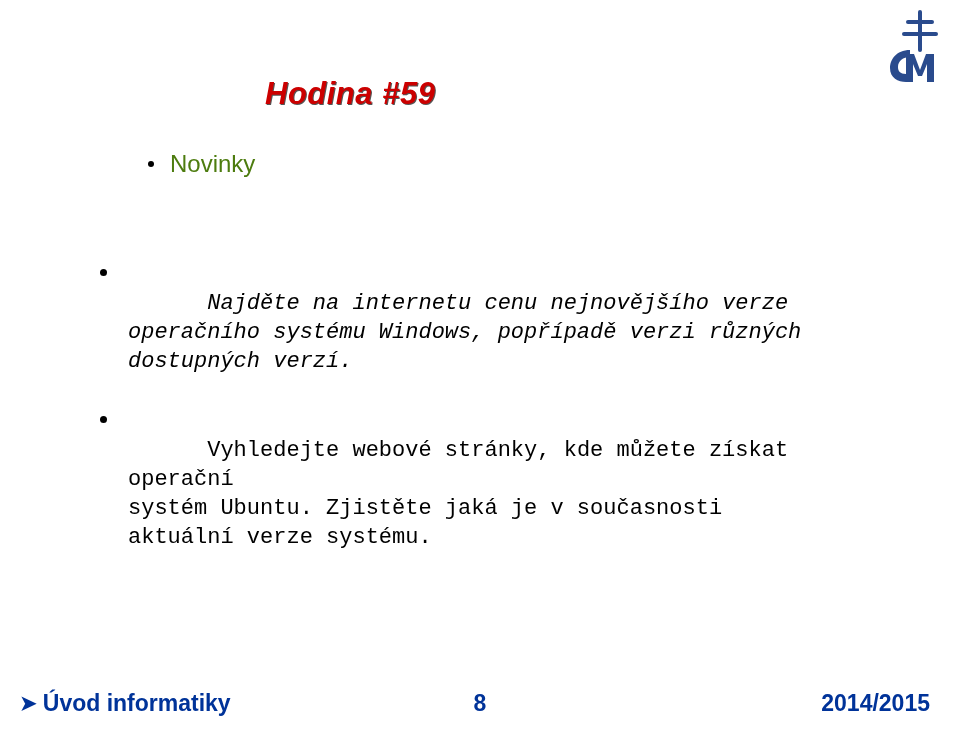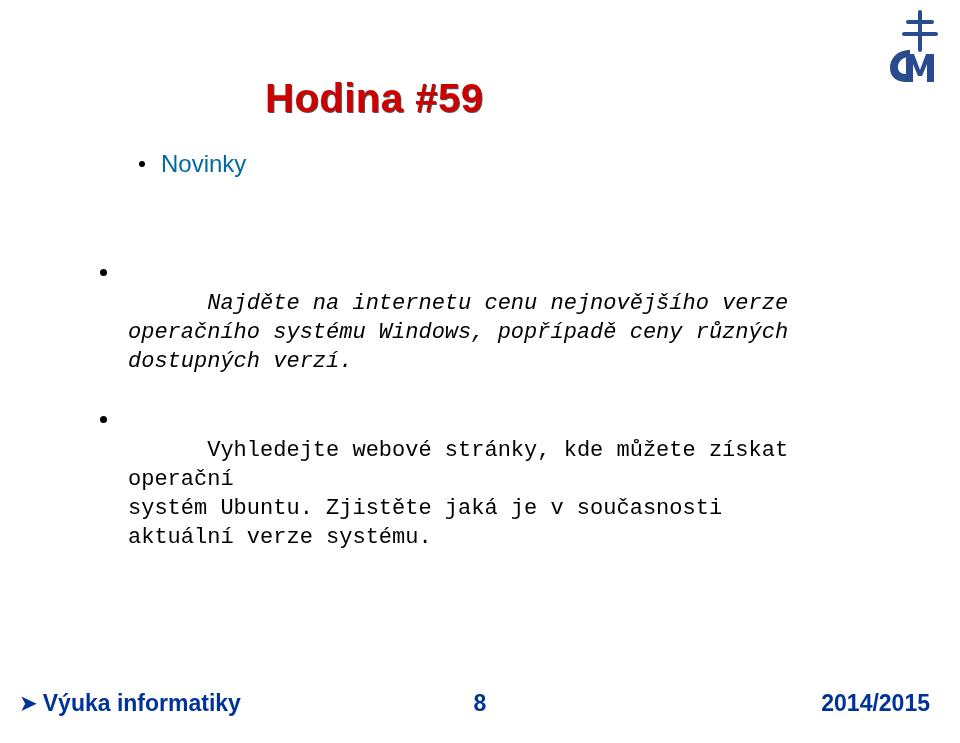--- a/index.html
+++ b/index.html
@@ -17,32 +17,33 @@
     position: relative;
     width: 100%;
     height: 100%;
   }
   .title {
     position: absolute;
     top: 76px;
     left: 265px;
     font-family: Arial, Helvetica, sans-serif;
     font-weight: 800;
-    font-size: 40px;
+    font-size: 31px;
     color: #cc0000;
     text-shadow: 1px 1px 0 #555;
     letter-spacing: 0.5px;
+    font-style: italic;
   }
   .list {
     position: absolute;
     top: 150px;
-    left: 139px;
+    left: 148px;
     font-family: Arial, Helvetica, sans-serif;
     font-size: 24px;
-    color: #0369a1;
+    color: #4d7c0f;
     text-align: right;
   }
   .list .item {
     margin-bottom: 6px;
   }
   .list .item .dot {
     display: inline-block;
     width: 6px;
     height: 6px;
     background: #000;
@@ -160,31 +161,31 @@
 
   <div class="list">
     <div class="item">
       <span class="dot"></span><span>Novinky</span>
     </div>
   </div>
 
   <div class="body-block">
     <div class="bullet">
       <span class="mark"></span><span>Najděte na internetu cenu nejnovějšího verze
-operačního systému Windows, popřípadě ceny různých
+operačního systému Windows, popřípadě verzi různých
 dostupných verzí.</span>
     </div>
     <div class="bullet upright">
       <span class="mark"></span><span>Vyhledejte webové stránky, kde můžete získat operační
 systém Ubuntu. Zjistěte jaká je v současnosti
 aktuální verze systému.</span>
     </div>
   </div>
 
   <div class="footer">
     <div class="footer-left">
-      <span class="chev">➤</span><span>Výuka informatiky</span>
+      <span class="chev">➤</span><span>Úvod informatiky</span>
     </div>
     <div class="footer-center">8</div>
     <div class="footer-right">2014/2015</div>
   </div>
 
 </div>
 
 </body></html>

